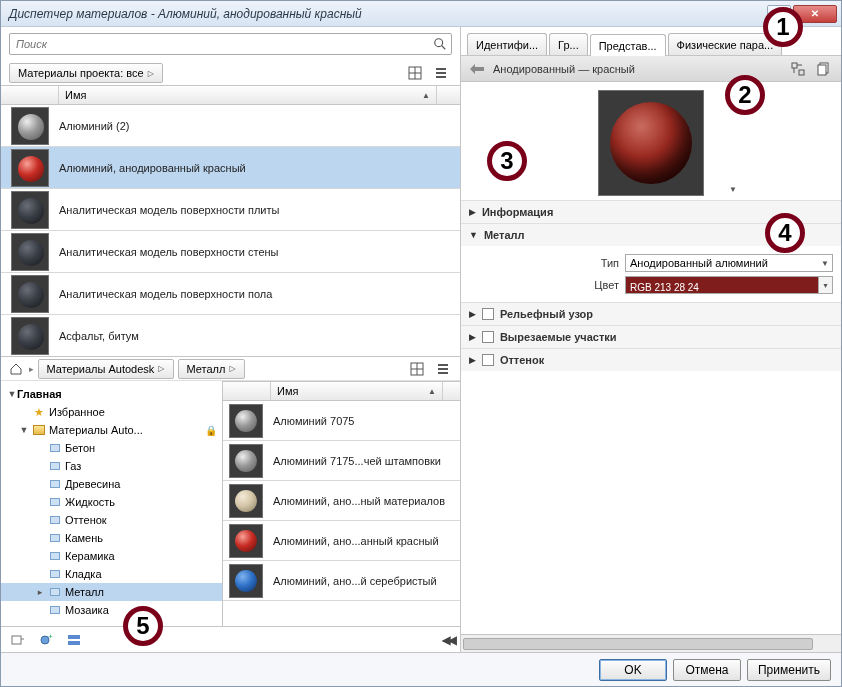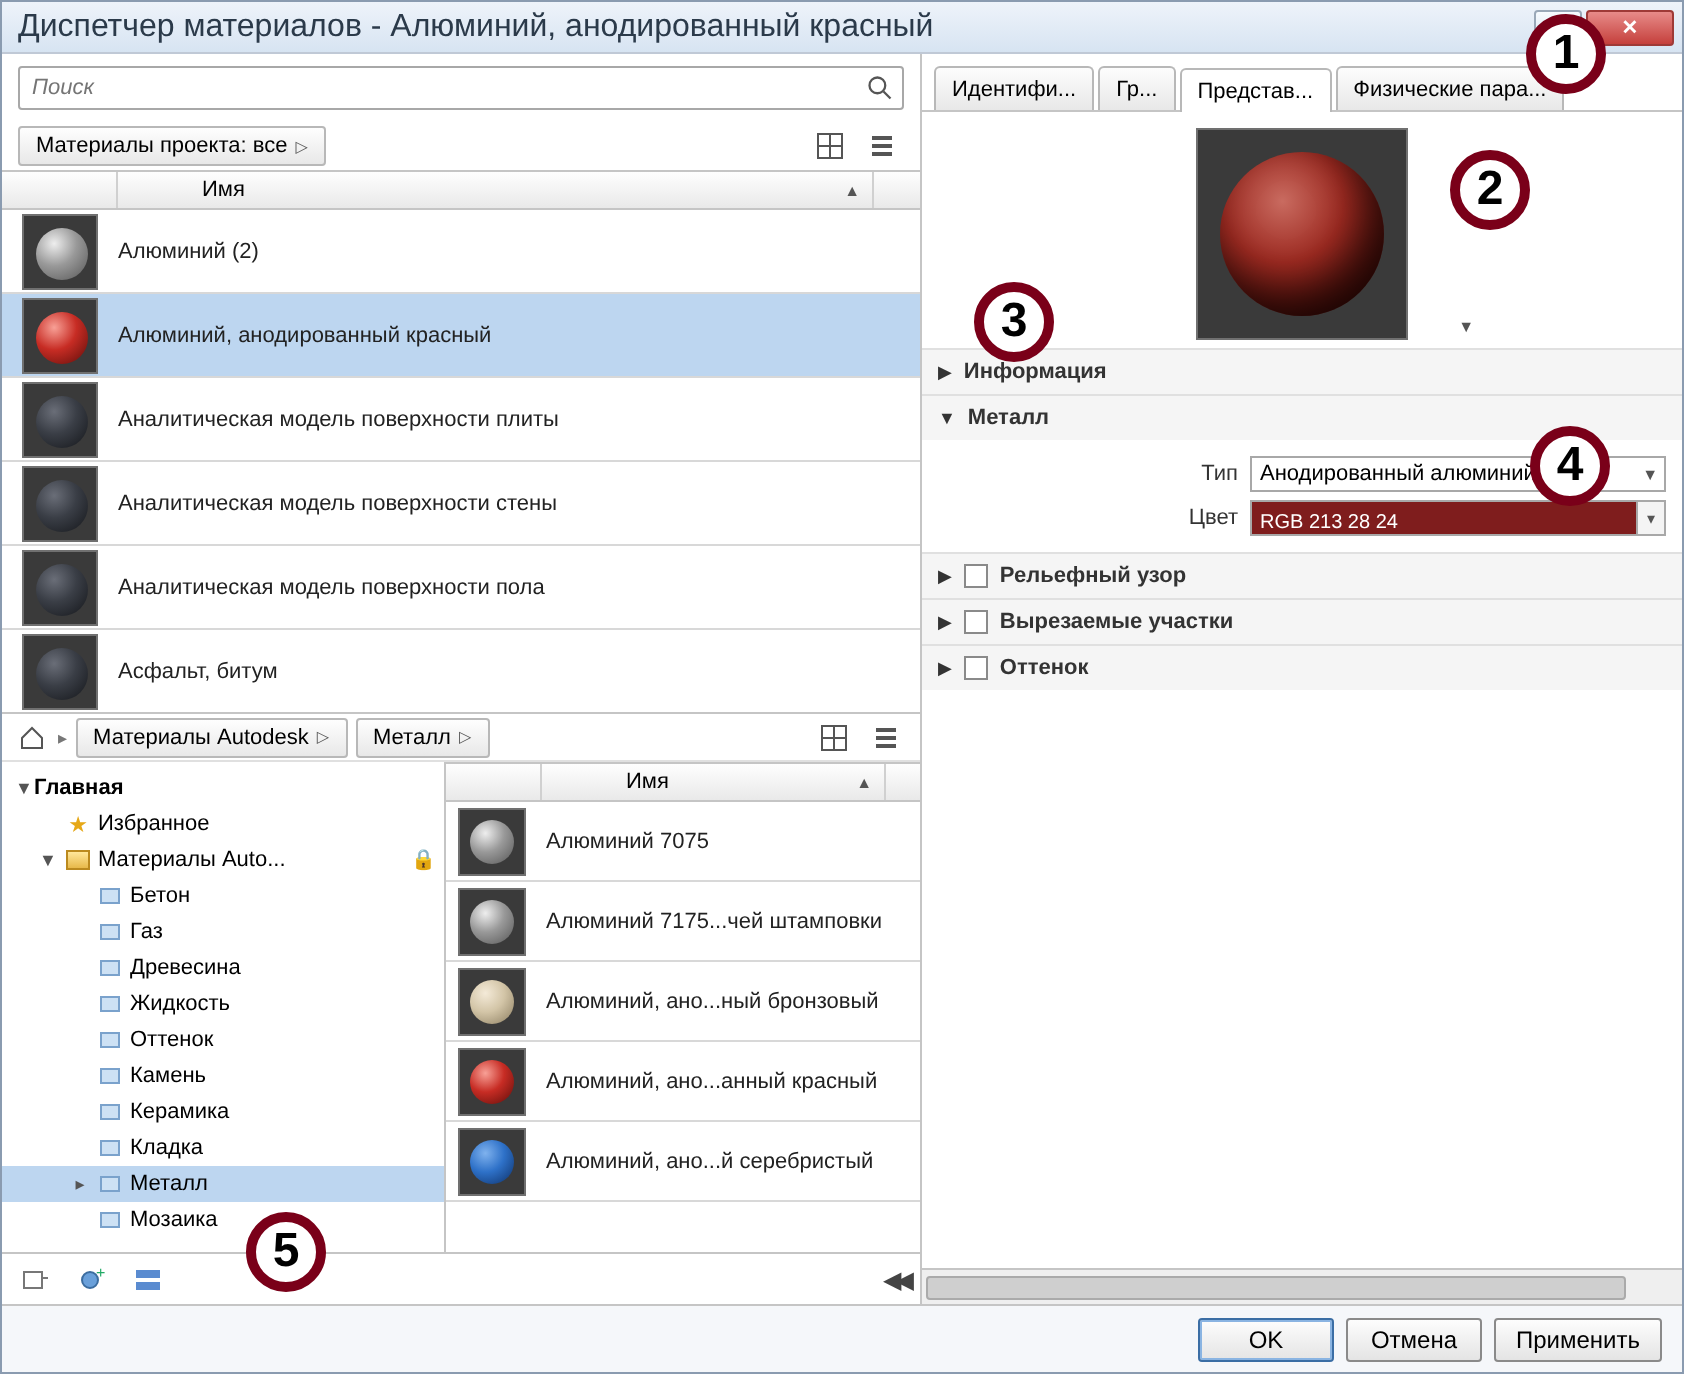--- a/index.html
+++ b/index.html
@@ -1,21 +1,21 @@
 <!DOCTYPE html>
 <html><head>
 <meta charset="utf-8">
 <style>
   * { box-sizing: border-box; margin: 0; padding: 0; }
   body { font-family: "Segoe UI", Tahoma, sans-serif; font-size: 11px; background: #fff; }
   .window { width: 842px; height: 687px; border: 1px solid #8a9bb0; background: #fff; position: relative; }
 
   
   .titlebar { height: 26px; background: linear-gradient(to bottom, #eef3fa, #d7e4f2); display: flex; align-items: center; padding: 0 4px 0 8px; border-bottom: 1px solid #c0c9d6; }
-  .titlebar .title { flex:1; color:#2b3a4a; font-size:16px; }
+  .titlebar .title { flex:1; color:#2b3a4a; font-size:12px;font-style:italic; }
   .win-btns { display:flex; gap:2px; }
   .win-btn { width:30px; height:18px; border:1px solid #9aa8b8; border-radius:2px; background:linear-gradient(#f7fbff,#d6e2ef); display:flex; align-items:center; justify-content:center; font-size:10px; color:#424b58;}
   .win-btn.close { width:44px; background:linear-gradient(#e78b89,#c5403c); border-color:#9e3a37; color:#fff; font-weight:bold; }
   .win-btn.help { width:24px; }
 
   
   .content { display:flex; height: calc(100% - 26px - 34px); }
 
   
   .left-col { width: 460px; display:flex; flex-direction:column; border-right:1px solid #c5c5c5; }
@@ -26,21 +26,21 @@
   .search .mag { position:absolute; right:4px; top:3px; width:16px; height:16px; display:flex; align-items:center; justify-content:center; color:#555;}
 
   .filter-bar { height:24px; display:flex; align-items:center; padding:0 8px; gap:4px; }
   .crumb { display:inline-flex; align-items:center; height:20px; padding:0 8px; border:1px solid #b8b8b8; border-radius:2px; background:linear-gradient(#fefefe,#e8e8e8); cursor:pointer; }
   .crumb .arr { margin-left:4px; font-size:8px; color:#555; }
   .spacer { flex:1; }
   .icon-btn { width:22px; height:20px; border:1px solid transparent; display:flex; align-items:center; justify-content:center; color:#555; border-radius:2px; }
 
   .list-header { display:flex; align-items:center; height:20px; border:1px solid #c5c5c5; border-left:none; border-right:none; background:linear-gradient(#fefefe,#e9e9e9); }
   .list-header .spacer-col { width:58px; border-right:1px solid #d0d0d0; height:100%; }
-  .list-header .name-col { flex:1; padding:0 6px; display:flex; align-items:center;margin-left:36px; }
+  .list-header .name-col { flex:1; padding:0 6px; display:flex; align-items:center; }
   .list-header .sort { float:right; font-size:8px; color:#555; }
   .list-header .tail-col { width:24px; border-left:1px solid #d0d0d0; height:100%; }
 
   .mat-list { flex: 0 0 auto; height: 252px; overflow-y:scroll; border-bottom:1px solid #c5c5c5; }
   .mat-row { display:flex; align-items:center; height:42px; border-bottom:1px solid #d8d8d8; cursor:pointer; }
   .mat-row.selected { background:#bdd6f0; }
   .mat-row .thumb { width:38px; height:38px; margin:2px 10px 2px 10px; background:#3a3a3a; border:1px solid #707070; position:relative; overflow:hidden; }
   .mat-row .label { flex:1; padding-right:6px; color:#222; }
 
   
@@ -364,21 +364,21 @@
               <div class="mat-row" style="height: 40px;">
                 <div class="thumb" style="width: 34px; height: 34px; margin-left: 6px;">
                   <div class="sphere grey" style="width: 22px; height: 22px; left: 5px; top: 5px;"></div>
                 </div>
                 <div class="label">Алюминий 7175...чей штамповки</div>
               </div>
               <div class="mat-row" style="height: 40px;">
                 <div class="thumb" style="width: 34px; height: 34px; margin-left: 6px;">
                   <div class="sphere tan" style="width: 22px; height: 22px; left: 5px; top: 5px;"></div>
                 </div>
-                <div class="label">Алюминий, ано...ный бронзовый</div>
+                <div class="label">Алюминий, ано...ный материалов</div>
               </div>
               <div class="mat-row" style="height: 40px;">
                 <div class="thumb" style="width: 34px; height: 34px; margin-left: 6px;">
                   <div class="sphere red" style="width: 22px; height: 22px; left: 5px; top: 5px;"></div>
                 </div>
                 <div class="label">Алюминий, ано...анный красный</div>
               </div>
               <div class="mat-row" style="height: 40px;">
                 <div class="thumb" style="width: 34px; height: 34px; margin-left: 6px;">
                   <div class="sphere blue" style="width: 22px; height: 22px; left: 5px; top: 5px;"></div>
@@ -421,20 +421,41 @@
             <span>Гр...</span>
           </div>
         <div class="tab active">
             <span>Представ...</span>
           </div>
         <div class="tab">
             <span>Физические пара...</span>
           </div>
       </div>
 
+      <div class="asset-hdr">
+        <span class="ahicn">
+          <svg viewBox="0 0 16 14" width="16" height="14">
+              <path d="M1 7 L6 2 L6 5 L15 5 L15 9 L6 9 L6 12 Z" fill="#888"></path>
+            </svg>
+        </span>
+        <span class="ahtitle">Анодированный — красный</span>
+        <span class="tool">
+          <svg class="svgicn" viewBox="0 0 14 14">
+              <rect x="1" y="1" width="5" height="5" fill="none" stroke="#555"></rect>
+              <rect x="8" y="8" width="5" height="5" fill="none" stroke="#555"></rect>
+              <path d="M6 3 h5 M3 6 v5" stroke="#555" fill="none"></path>
+            </svg>
+        </span>
+        <span class="tool">
+          <svg class="svgicn" viewBox="0 0 14 14">
+              <rect x="3" y="1" width="8" height="10" fill="#fff" stroke="#555"></rect>
+              <rect x="1" y="3" width="8" height="10" fill="#fff" stroke="#555"></rect>
+            </svg>
+        </span>
+      </div>
 
       <div class="right-scroll">
         <div class="preview">
           <div class="preview-box">
             <div class="preview-sphere"></div>
           </div>
           <span class="prev-exp">▼</span>
         </div>
 
         <div class="sect">

